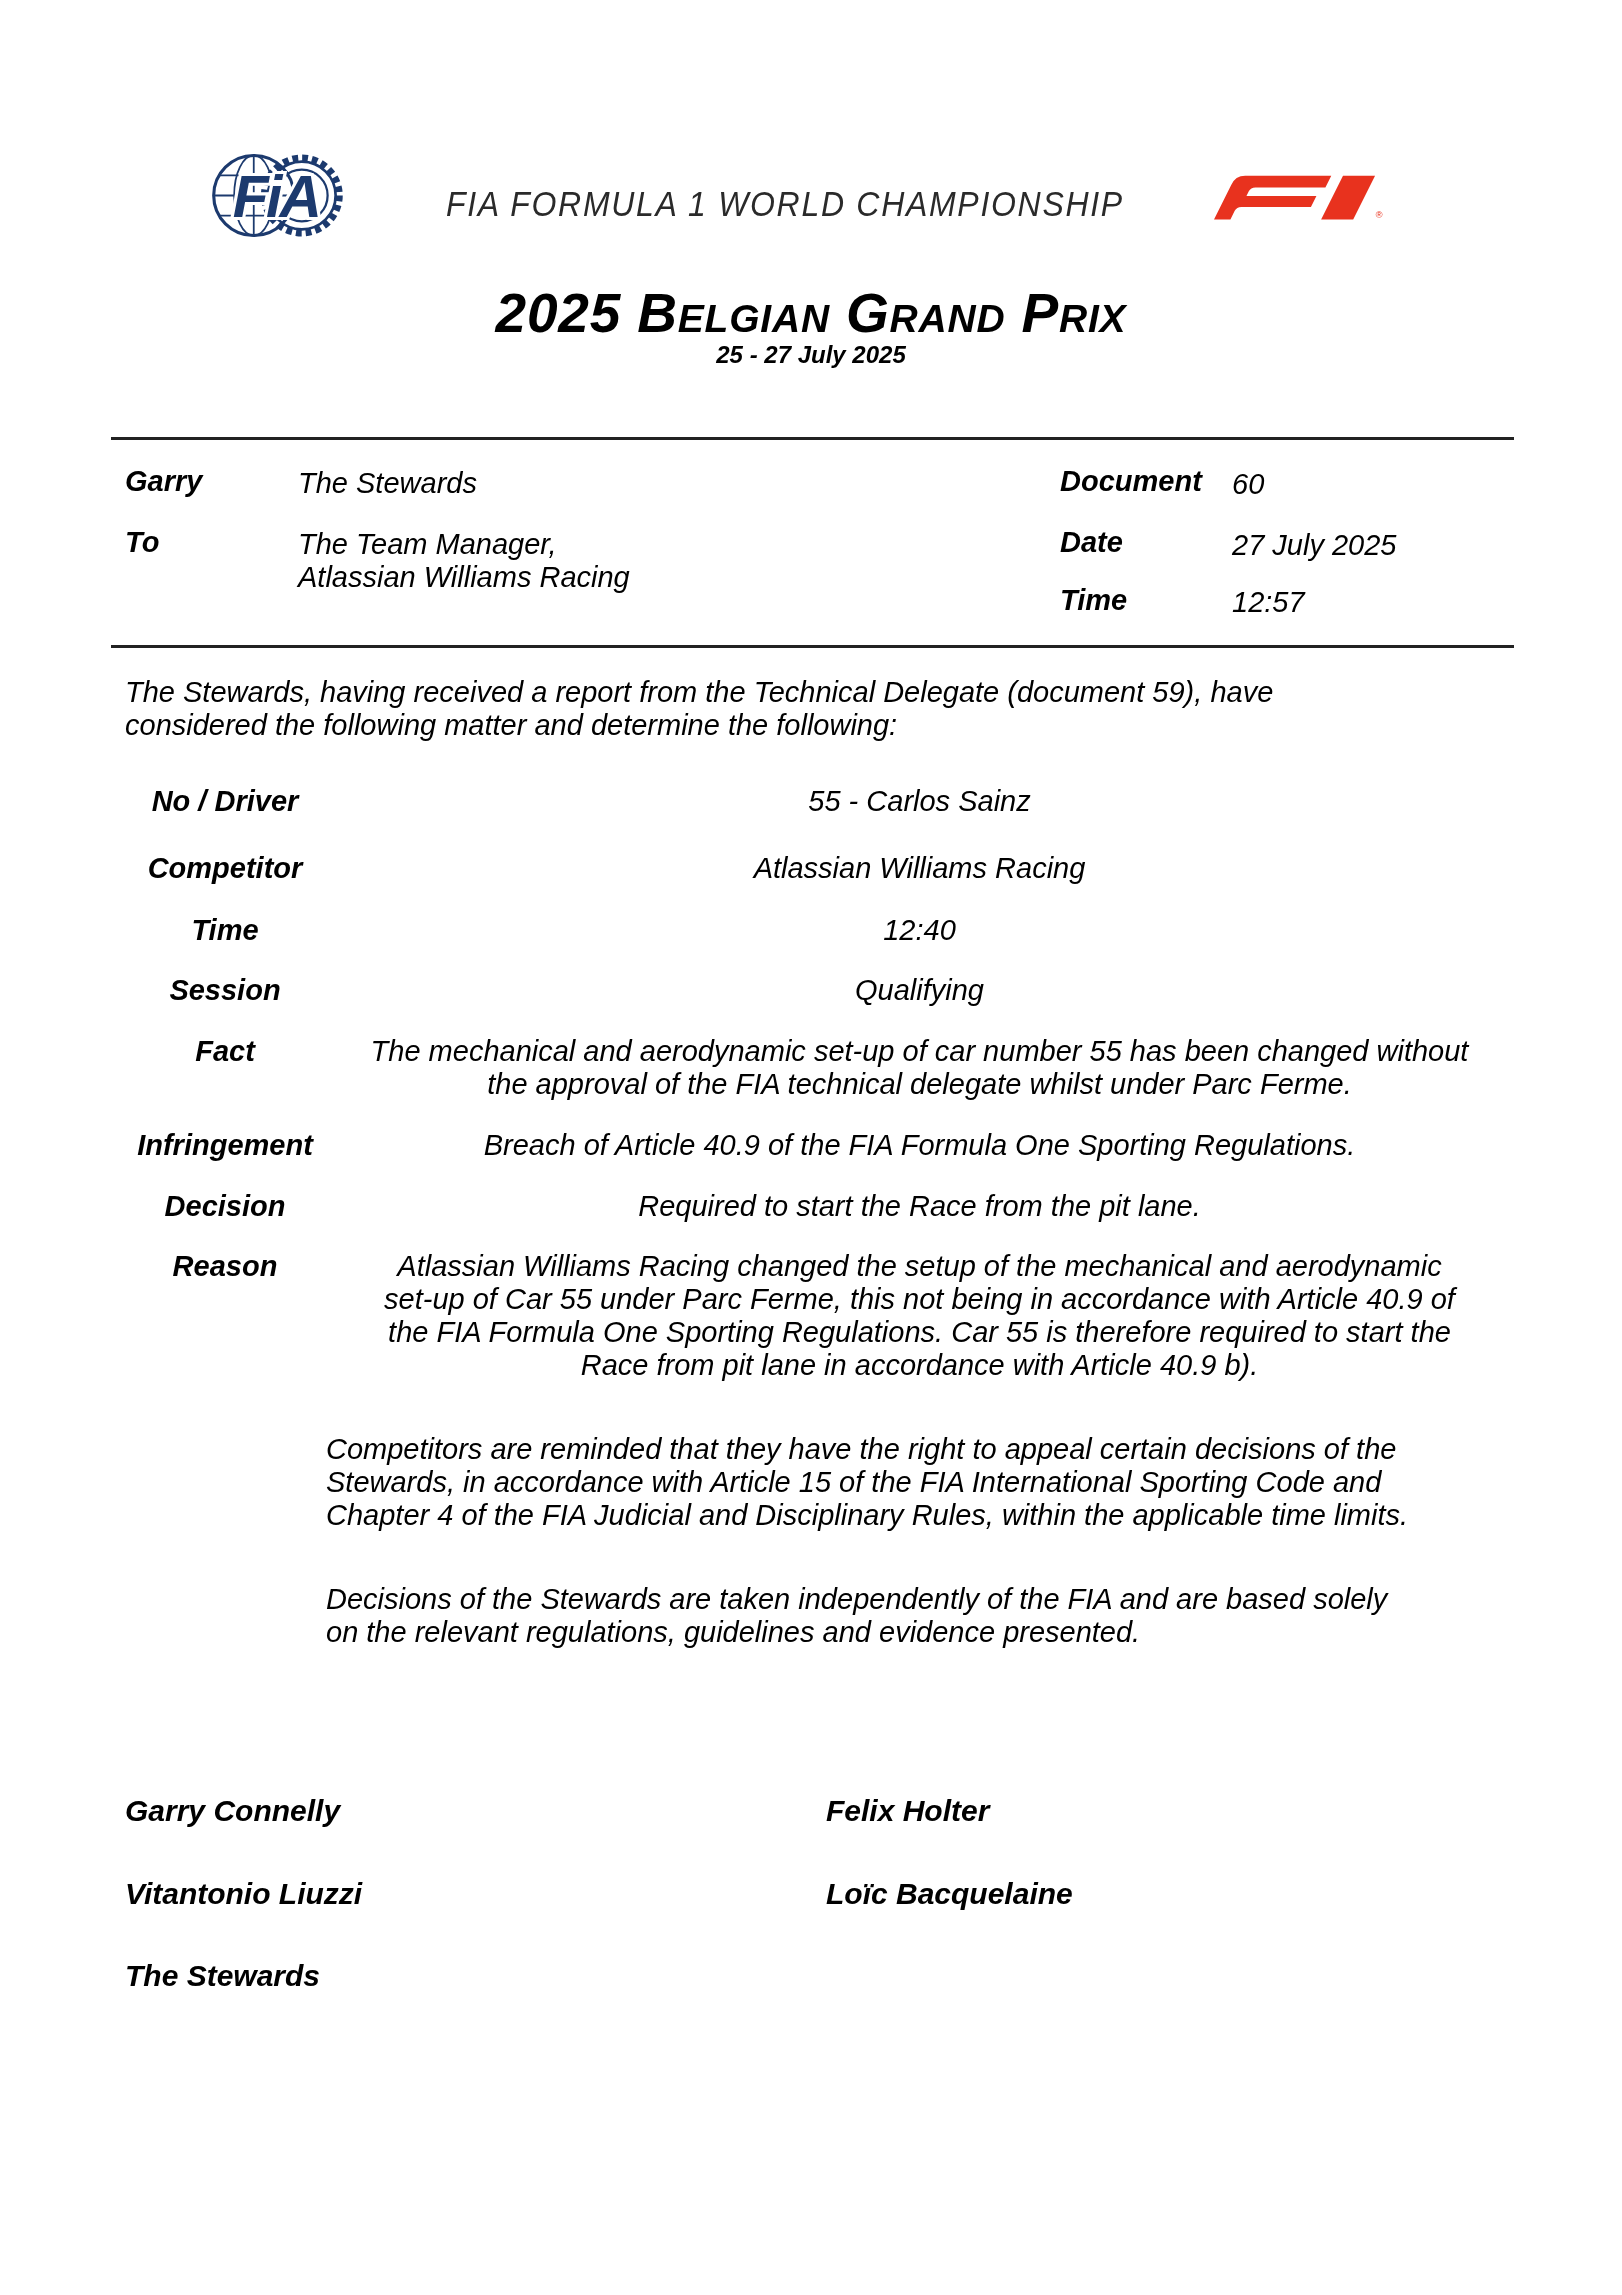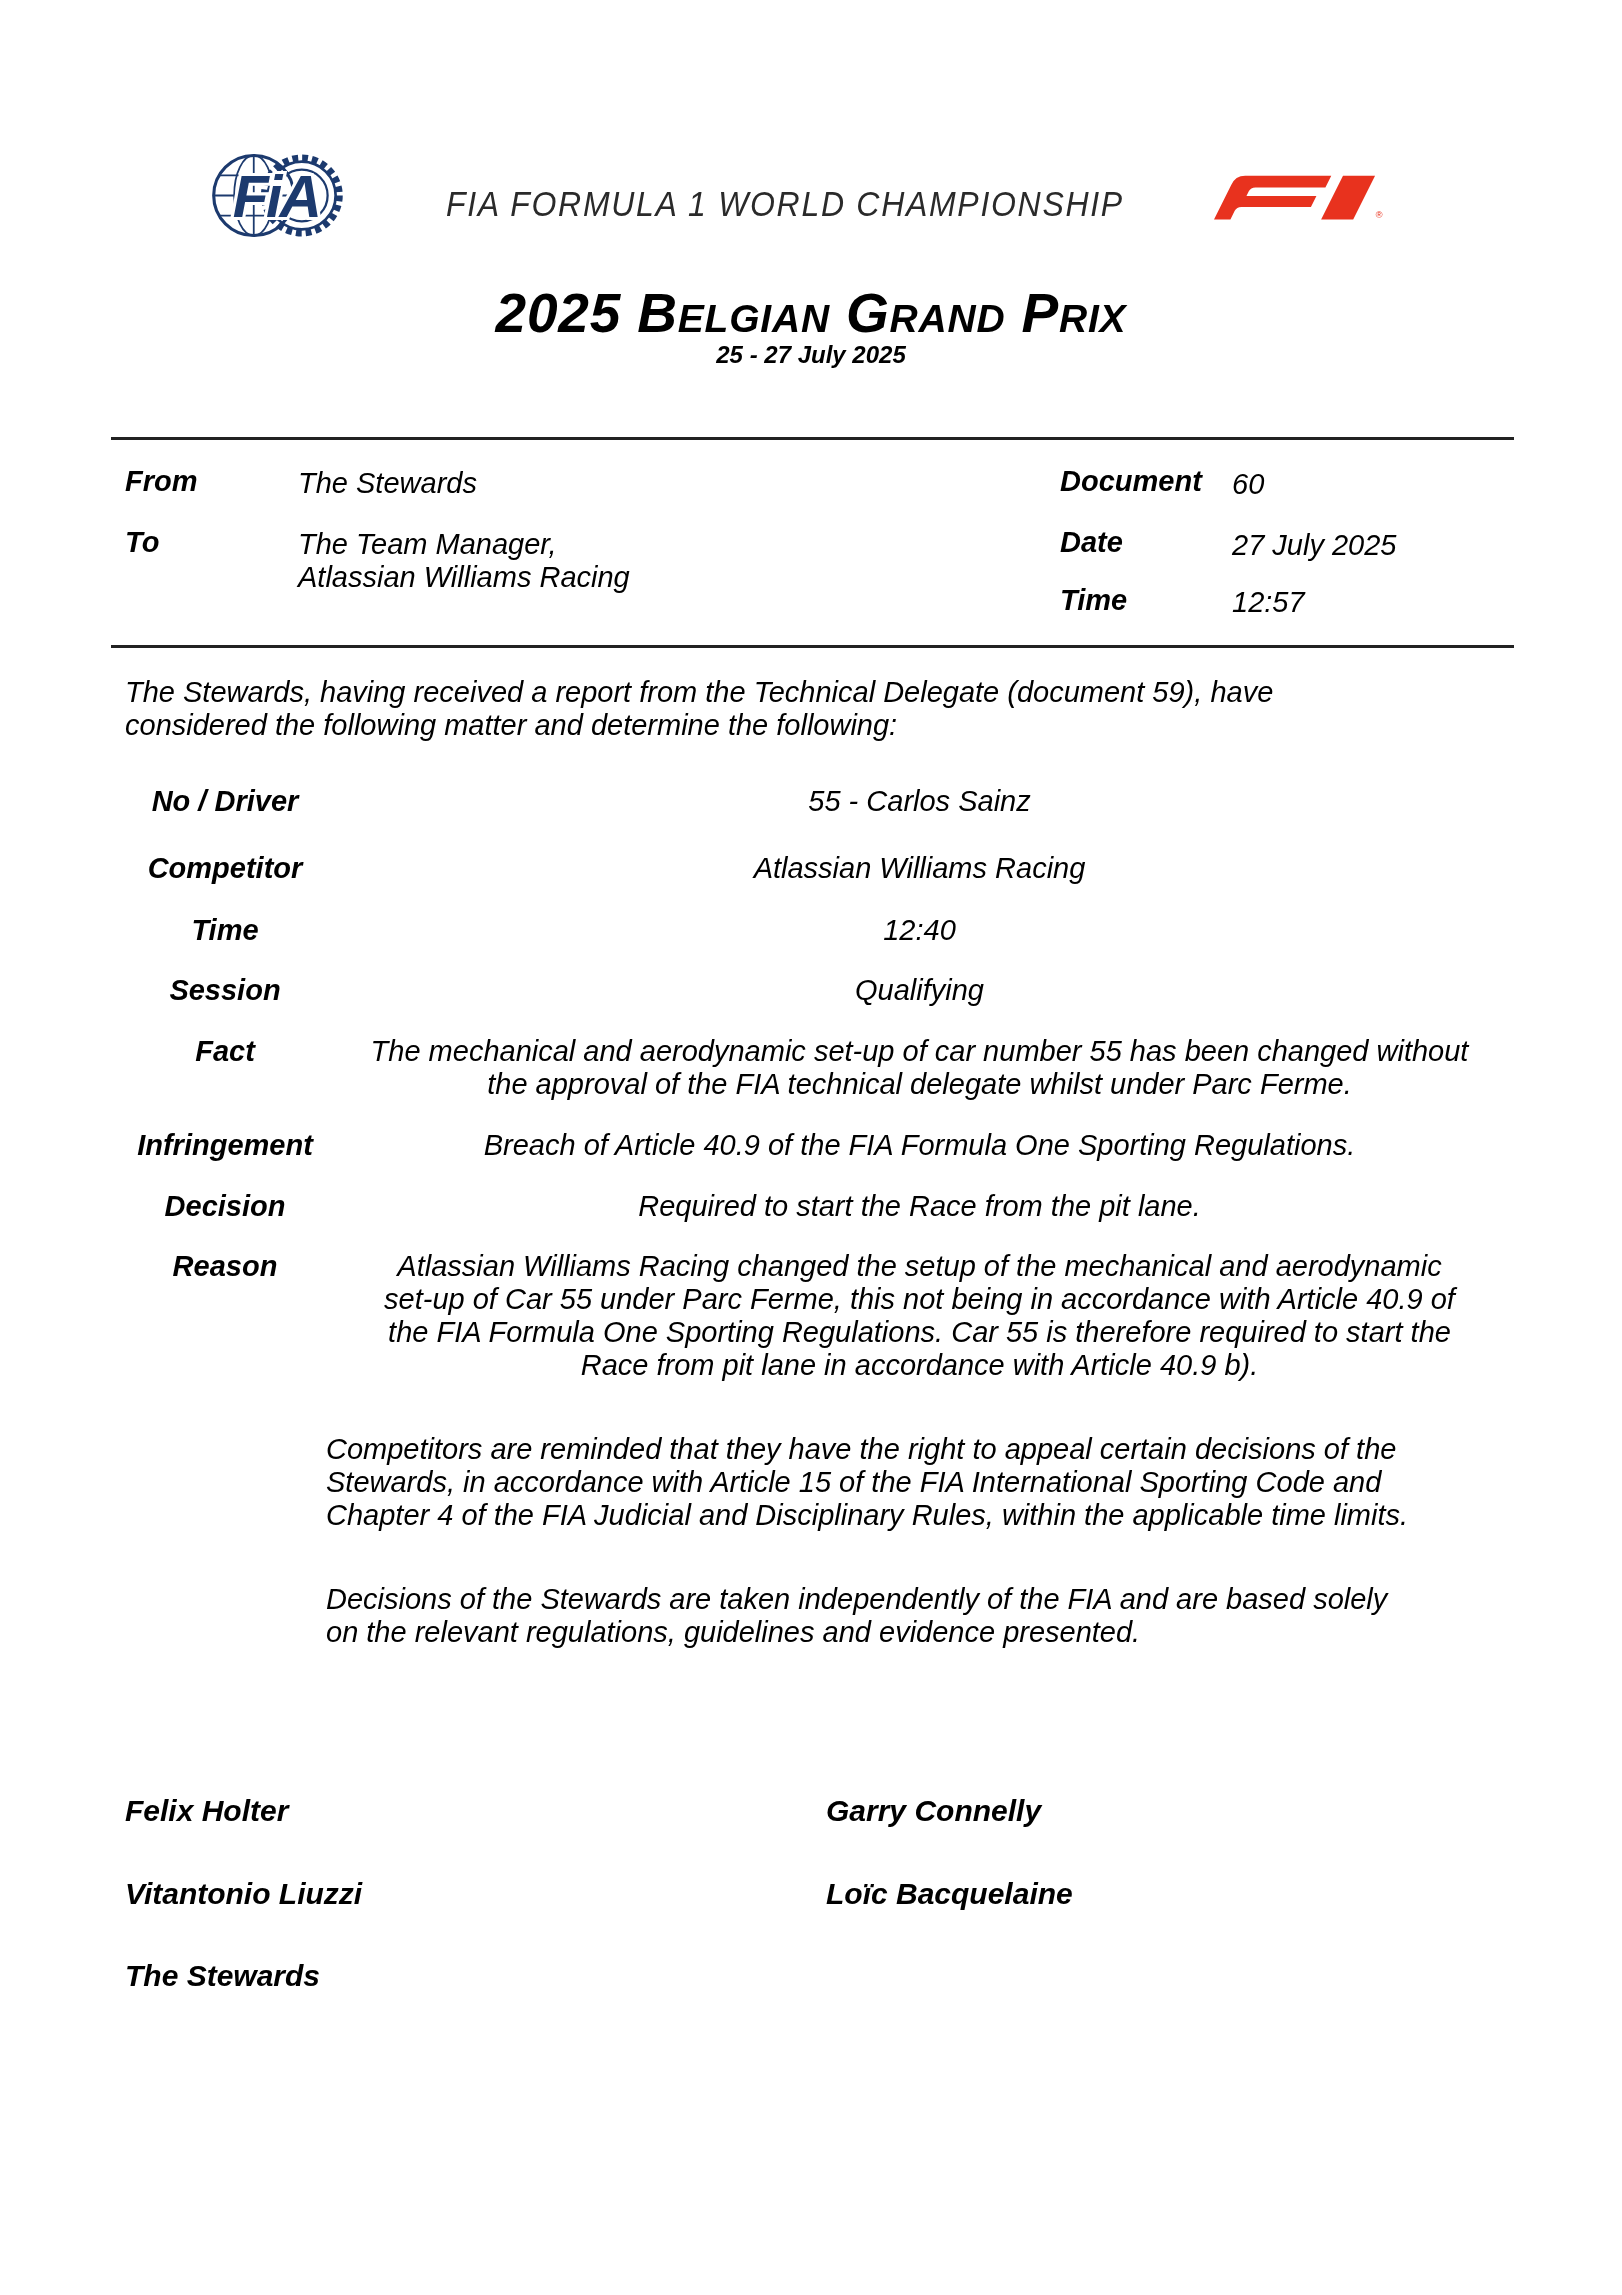--- a/index.html
+++ b/index.html
@@ -115,21 +115,21 @@
       <path d="M330 8 L412 8 L356 120 L274 120 Z"></path>
     </g>
     <text x="413" y="117" font-family="Liberation Sans, sans-serif" font-size="24" fill="#e8321e">®</text>
   </svg>
 
   <div class="abs event-title">2025 Belgian Grand Prix</div>
   <div class="abs event-dates">25 - 27 July 2025</div>
 
   <div class="abs rule rule-1"></div>
 
-  <div class="abs meta-label m-from-l">From</div>
+  <div class="abs meta-label m-from-l">Garry</div>
   <div class="abs meta-value m-from-v">The Stewards</div>
   <div class="abs meta-label m-to-l">To</div>
   <div class="abs meta-value m-to-v">The Team Manager,<br>Atlassian Williams Racing</div>
   <div class="abs meta-label m-doc-l">Document</div>
   <div class="abs meta-value m-doc-v">60</div>
   <div class="abs meta-label m-date-l">Date</div>
   <div class="abs meta-value m-date-v">27 July 2025</div>
   <div class="abs meta-label m-time-l">Time</div>
   <div class="abs meta-value m-time-v">12:57</div>
 
@@ -167,22 +167,22 @@
   </div>
   <div class="abs field-row f-reason">
     <span class="field-label">Reason</span>
     <span class="body-text">Atlassian Williams Racing changed the setup of the mechanical and aerodynamic<br>set-up of Car 55 under Parc Ferme, this not being in accordance with Article 40.9 of<br>the FIA Formula One Sporting Regulations. Car 55 is therefore required to start the<br>Race from pit lane in accordance with Article 40.9 b).</span>
   </div>
 
   <div class="abs body-text notice n-appeal">Competitors are reminded that they have the right to appeal certain decisions of the<br>Stewards, in accordance with Article 15 of the FIA International Sporting Code and<br>Chapter 4 of the FIA Judicial and Disciplinary Rules, within the applicable time limits.</div>
   <div class="abs body-text notice n-independ">Decisions of the Stewards are taken independently of the FIA and are based solely<br>on the relevant regulations, guidelines and evidence presented.</div>
 
   <div class="abs sig-row s-row1">
+    <span class="sig-name">Garry Connelly</span>
     <span class="sig-name">Felix Holter</span>
-    <span class="sig-name">Garry Connelly</span>
   </div>
   <div class="abs sig-row s-row2">
     <span class="sig-name">Vitantonio Liuzzi</span>
     <span class="sig-name">Loïc Bacquelaine</span>
   </div>
   <div class="abs sig-name s-footer">The Stewards</div>
 
 </div>
 
 

